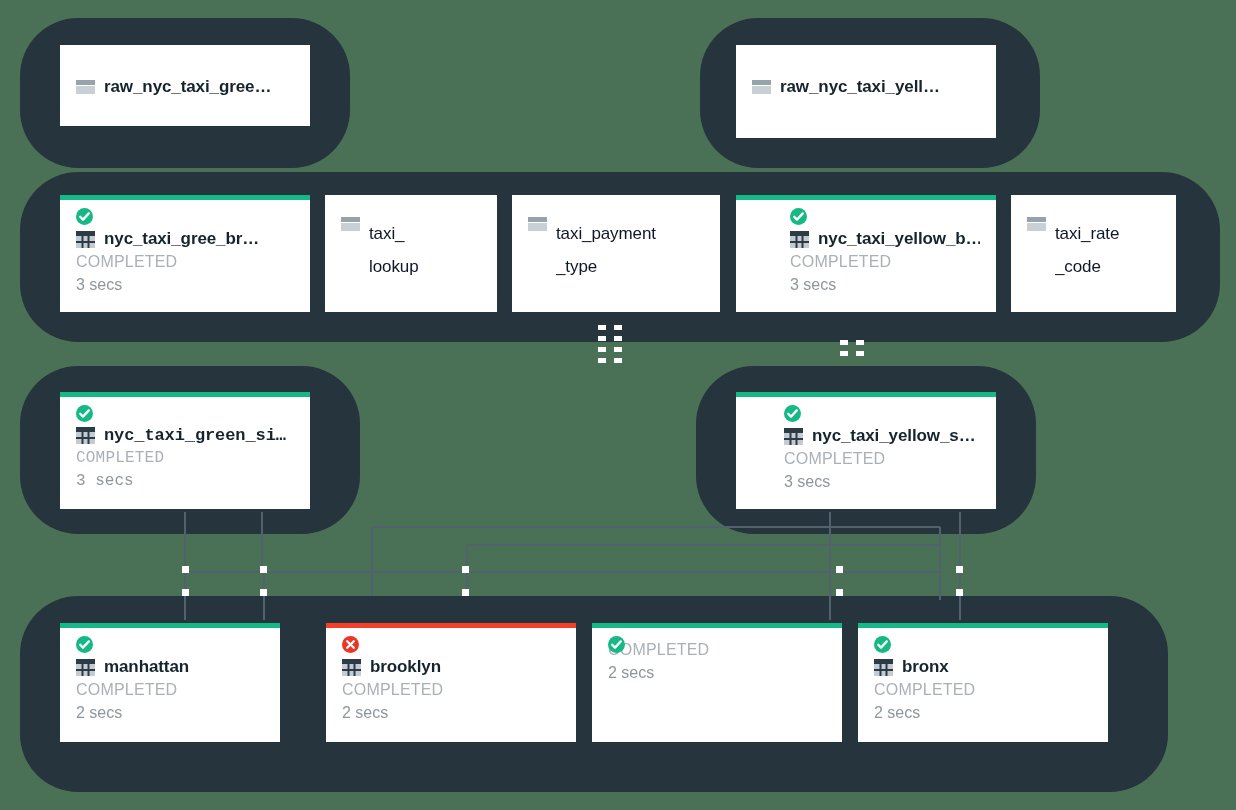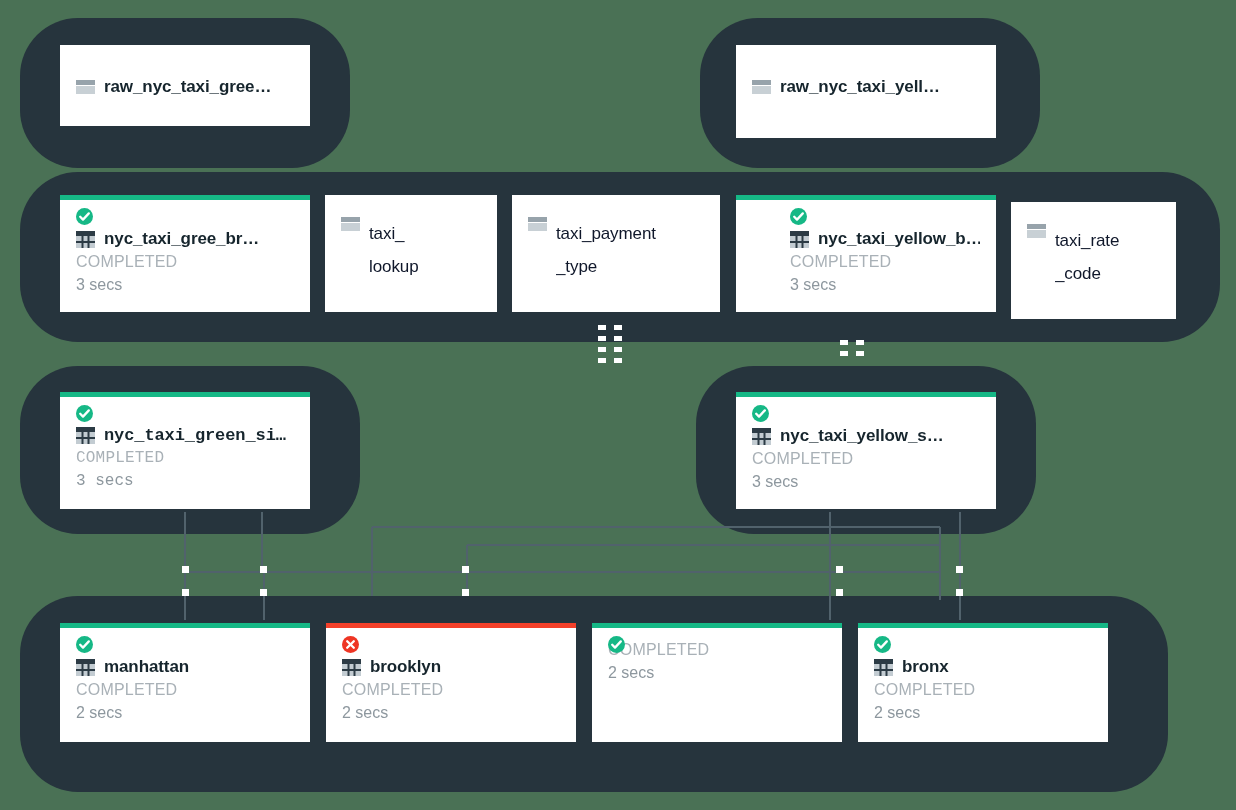--- a/index.html
+++ b/index.html
@@ -263,21 +263,21 @@
               <rect x="5.5" y="0" width="2" height="17" fill="#2c3b45"></rect>
               <rect x="11.5" y="0" width="2" height="17" fill="#2c3b45"></rect>
               <rect x="0" y="10" width="19" height="2" fill="#2c3b45"></rect>
             </svg>
             <span class="node-name active">nyc_taxi_yellow_b…</span>
           </div>
           <div class="node-status-text">COMPLETED</div>
           <div class="node-duration">3 secs</div>
         </div>
       </div>
-      <div class="node" style="left: 1011px; top: 202px; width: 165px; height: 117px;">
+      <div class="node" style="left: 1011px; top: 195px; width: 165px; height: 117px;">
         <div class="node-statusbar none"></div>
         <div class="node-body">
           <div class="node-title-row" style="margin-top: 8px; align-items: flex-start;">
             <svg class="kind-icon" width="19" height="14" viewBox="0 0 19 14">
               <rect x="0" y="0" width="19" height="5" fill="#97a3ab"></rect>
               <rect x="0" y="6" width="19" height="8" fill="#c8d0d5"></rect>
             </svg>
             <span class="node-name inactive wrap">
               <div style="line-height: 33px;">taxi_rate</div>
               <div style="line-height: 33px;">_code</div>
@@ -300,21 +300,21 @@
               <rect x="5.5" y="0" width="2" height="17" fill="#2c3b45"></rect>
               <rect x="11.5" y="0" width="2" height="17" fill="#2c3b45"></rect>
               <rect x="0" y="10" width="19" height="2" fill="#2c3b45"></rect>
             </svg>
             <span class="node-name active">nyc_taxi_green_si…</span>
           </div>
           <div class="node-status-text">COMPLETED</div>
           <div class="node-duration">3 secs</div>
         </div>
       </div>
-      <div class="node" style="left: 736px; top: 392px; width: 260px; height: 117px;">
+      <div class="node" style="left: 736px; top: 392px; width: 260px; height: 117px; padding-left: 32px;">
         <div class="node-statusbar success"></div>
         <div class="node-body">
           <span class="status-dot success">
             <svg width="17" height="17" viewBox="0 0 17 17">
               <path d="M4.2 8.8 L7 11.6 L12.8 5.4" stroke="#ffffff" stroke-width="2.3" fill="none" stroke-linecap="round" stroke-linejoin="round"></path>
             </svg>
           </span>
           <div class="node-title-row with-status">
             <svg class="kind-icon" width="19" height="17" viewBox="0 0 19 17">
               <rect x="0" y="0" width="19" height="5" fill="#2c3b45"></rect>
@@ -322,21 +322,21 @@
               <rect x="5.5" y="0" width="2" height="17" fill="#2c3b45"></rect>
               <rect x="11.5" y="0" width="2" height="17" fill="#2c3b45"></rect>
               <rect x="0" y="10" width="19" height="2" fill="#2c3b45"></rect>
             </svg>
             <span class="node-name active">nyc_taxi_yellow_s…</span>
           </div>
           <div class="node-status-text">COMPLETED</div>
           <div class="node-duration">3 secs</div>
         </div>
       </div>
-      <div class="node" style="left: 60px; top: 623px; width: 250px; height: 119px;">
+      <div class="node" style="left: 60px; top: 623px; width: 220px; height: 119px;">
         <div class="node-statusbar success"></div>
         <div class="node-body">
           <span class="status-dot success">
             <svg width="17" height="17" viewBox="0 0 17 17">
               <path d="M4.2 8.8 L7 11.6 L12.8 5.4" stroke="#ffffff" stroke-width="2.3" fill="none" stroke-linecap="round" stroke-linejoin="round"></path>
             </svg>
           </span>
           <div class="node-title-row with-status">
             <svg class="kind-icon" width="19" height="17" viewBox="0 0 19 17">
               <rect x="0" y="0" width="19" height="5" fill="#2c3b45"></rect>

